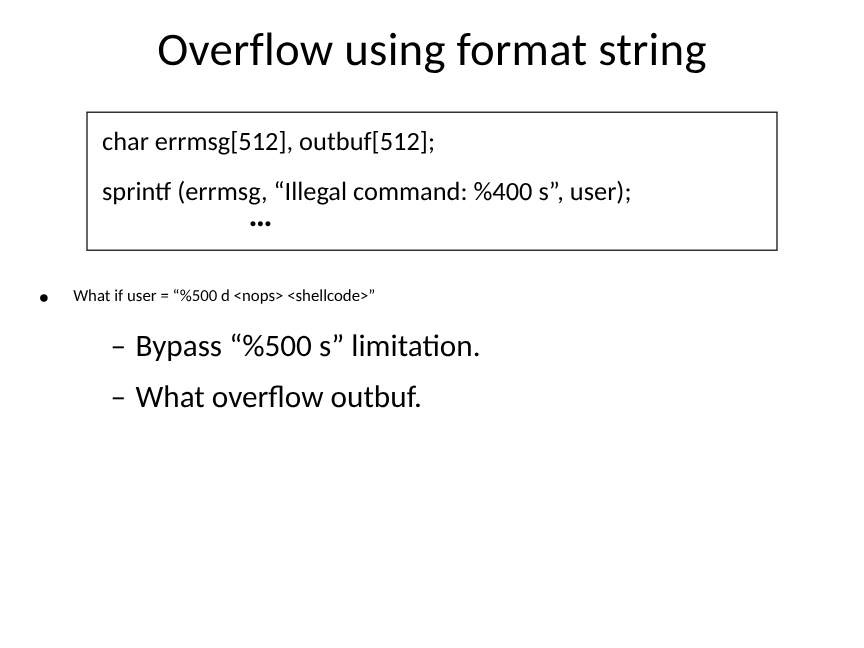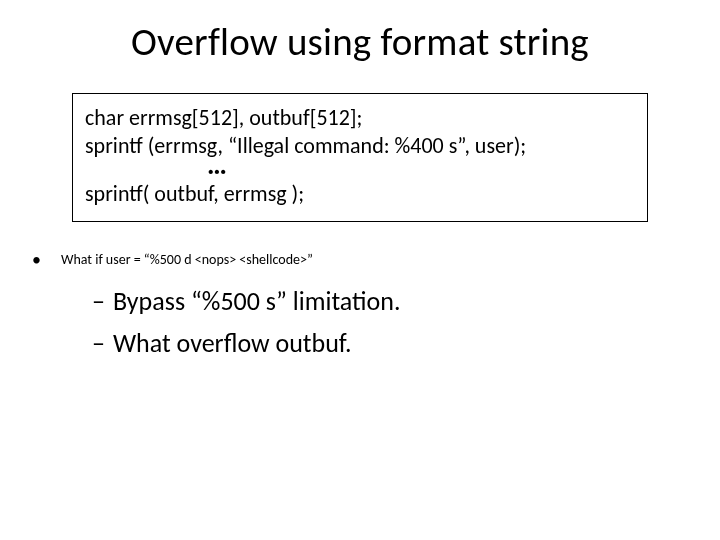--- a/index.html
+++ b/index.html
@@ -6,21 +6,21 @@
   html, body { width: 720px; height: 540px; background: #fff; font-family: Calibri, "Segoe UI", Arial, sans-serif; color: #000; }
   .slide { width: 720px; height: 504px; position: relative; padding: 18px 0 0 0; }
   .title { font-size: 39px; font-weight: 400; text-align: center; margin: 0 40px 28px 40px; letter-spacing: 0.2px; }
   .codebox {
     margin: 0 72px 24px 72px;
     border: 1.5px solid #000;
     padding: 10px 12px 14px 12px;
     font-size: 22px;
     line-height: 1.25;
   }
-  .codebox .declrow { }
+  .codebox .declrow { margin-bottom: 14px; }
   .codebox .sprintf1 { margin-bottom: 0; }
   .codebox .ellipsis { font-weight: 700; font-size: 28px; line-height: 0.6; padding-left: 122px; margin-top: -2px; margin-bottom: 6px; }
   .codebox .sprintf2 { }
   .body { margin: 18px 62px 0 62px; }
   .bullet-row { display: flex; align-items: flex-start; margin-bottom: 10px; }
   .bullet-dot { font-size: 18px; line-height: 28px; margin-right: 20px; margin-left: -30px; }
   .bullet-text { font-size: 14px; line-height: 28px; }
   .dash-row { display: flex; align-items: flex-start; margin: 8px 0 6px 30px; }
   .dash { font-size: 26px; line-height: 34px; margin-right: 8px; }
   .dash-text { font-size: 26px; line-height: 34px; }
@@ -29,21 +29,20 @@
 <body>
 
 <div class="slide">
 
   <h1 class="title">Overflow using format string</h1>
 
   <div class="codebox">
     <div class="declrow">char errmsg[512],  outbuf[512];</div>
     <div class="sprintf1">sprintf (errmsg, “Illegal command: %400 s”, user);</div>
     <div class="ellipsis">…</div>
-    <div class="sprintf2">sprintf( outbuf, errmsg );</div>
   </div>
 
   <div class="body">
     <div class="bullet-row">
       <span class="bullet-dot">•</span>
       <span class="bullet-text">What if   user = “%500 d &lt;nops&gt; &lt;shellcode&gt;”</span>
     </div>
     <div class="dash-row">
       <span class="dash">–</span>
       <span class="dash-text">Bypass  “%500 s”  limitation.</span>

